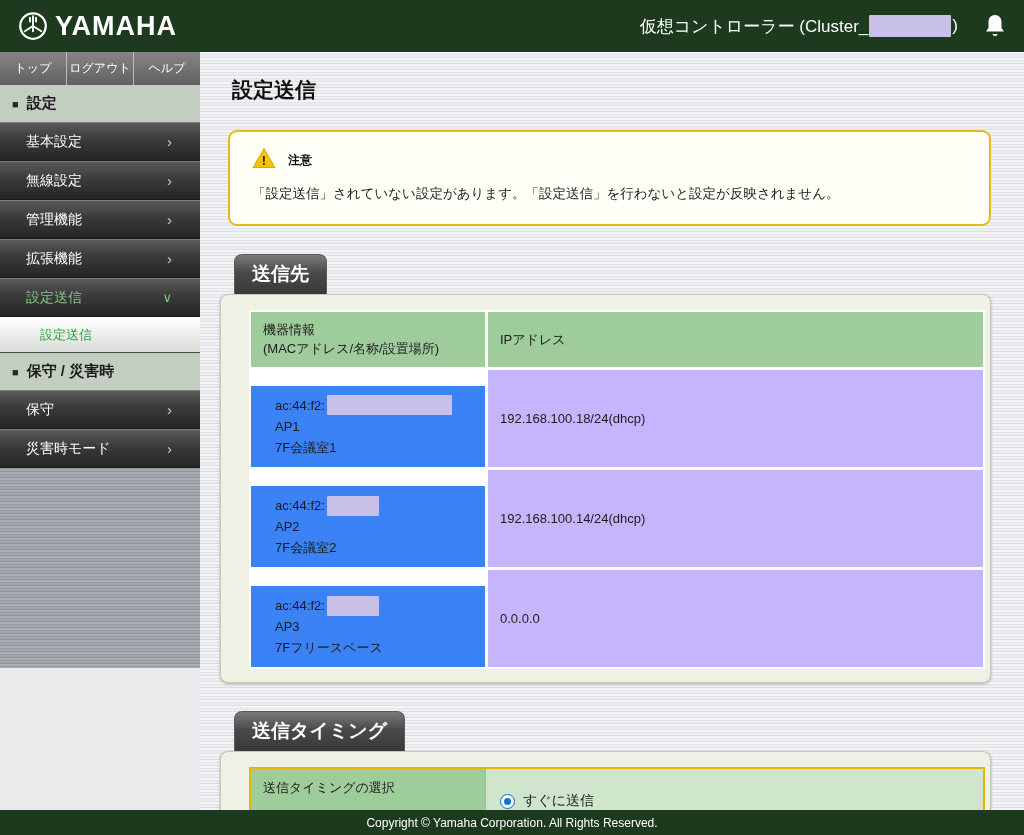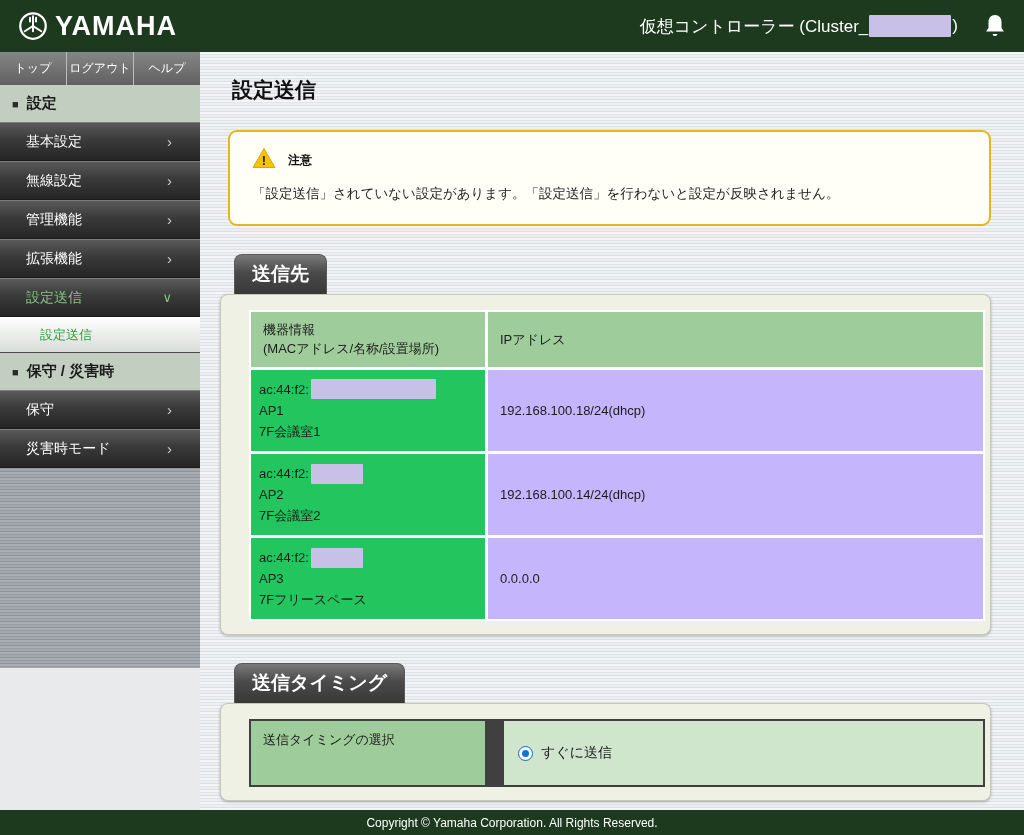--- a/index.html
+++ b/index.html
@@ -58,27 +58,27 @@
     color:#fff; font-size:19px; font-weight:bold; padding:6px 17px 7px;
     border-radius:8px 8px 0 0; border:1px solid #5a5a5a; border-bottom:none; }
   .panel { margin:0 33px 0 20px; background:#eff1e5; border:1px solid #c6c8ba;
     border-radius:8px; box-shadow:0 1px 3px rgba(0,0,0,0.28); position:relative; z-index:1; }
   .panel.dest { padding:15px 5px 13px 28px; }
   .panel.timing { padding:15px 5px 13px 28px; }
 
   .dev-table { display:grid; grid-template-columns:234px 1fr; gap:3px; background:#fff; padding:2px; }
   .cell { font-size:13px; color:#1c1c1c; }
   .cell.head { background:#9fcc9b; padding:8px 12px; display:flex; flex-direction:column; justify-content:center; min-height:50px; line-height:1.5; }
-  .cell.dev  { background:#22c55e; padding:9px 8px; line-height:1.62; min-height:68px; }
+  .cell.dev  { background:#3b82f6; padding:9px 24px; line-height:1.62; min-height:68px;margin-top:16px; }
   .cell.ip   { background:#c4b5fd; padding:4px 12px; display:flex; align-items:center; }
   .redact.mac-wide   { width:125px; height:20px; margin-left:2px; }
   .redact.mac-narrow { width:52px;  height:20px; margin-left:2px; }
   .mac-line { display:flex; align-items:center; }
 
-  .timing-table { display:grid; grid-template-columns:234px 1fr; gap:19px; background:#404040; padding:2px; }
+  .timing-table { display:grid; grid-template-columns:234px 1fr; gap:1px; background:#eab308; padding:2px; }
   .cell.label { background:#9fcc9b; padding:10px 12px; min-height:64px; }
   .cell.opts  { background:#cfe6cd; padding:8px 14px; min-height:64px;
     display:flex; flex-direction:column; justify-content:center; gap:13px; }
   .radio-row { display:flex; align-items:center; gap:8px; cursor:pointer; }
   .radio { width:15px; height:15px; border-radius:50%; border:1px solid #5a5a5a; background:#fff;
     display:inline-block; position:relative; flex:none; }
   .radio[data-checked="true"] { border-color:#0b67c2; }
   .radio[data-checked="true"]::after { content:""; position:absolute; inset:3px; border-radius:50%; background:#1173d4; }
   .radio-label { font-size:14px; color:#1c1c1c; }
 

